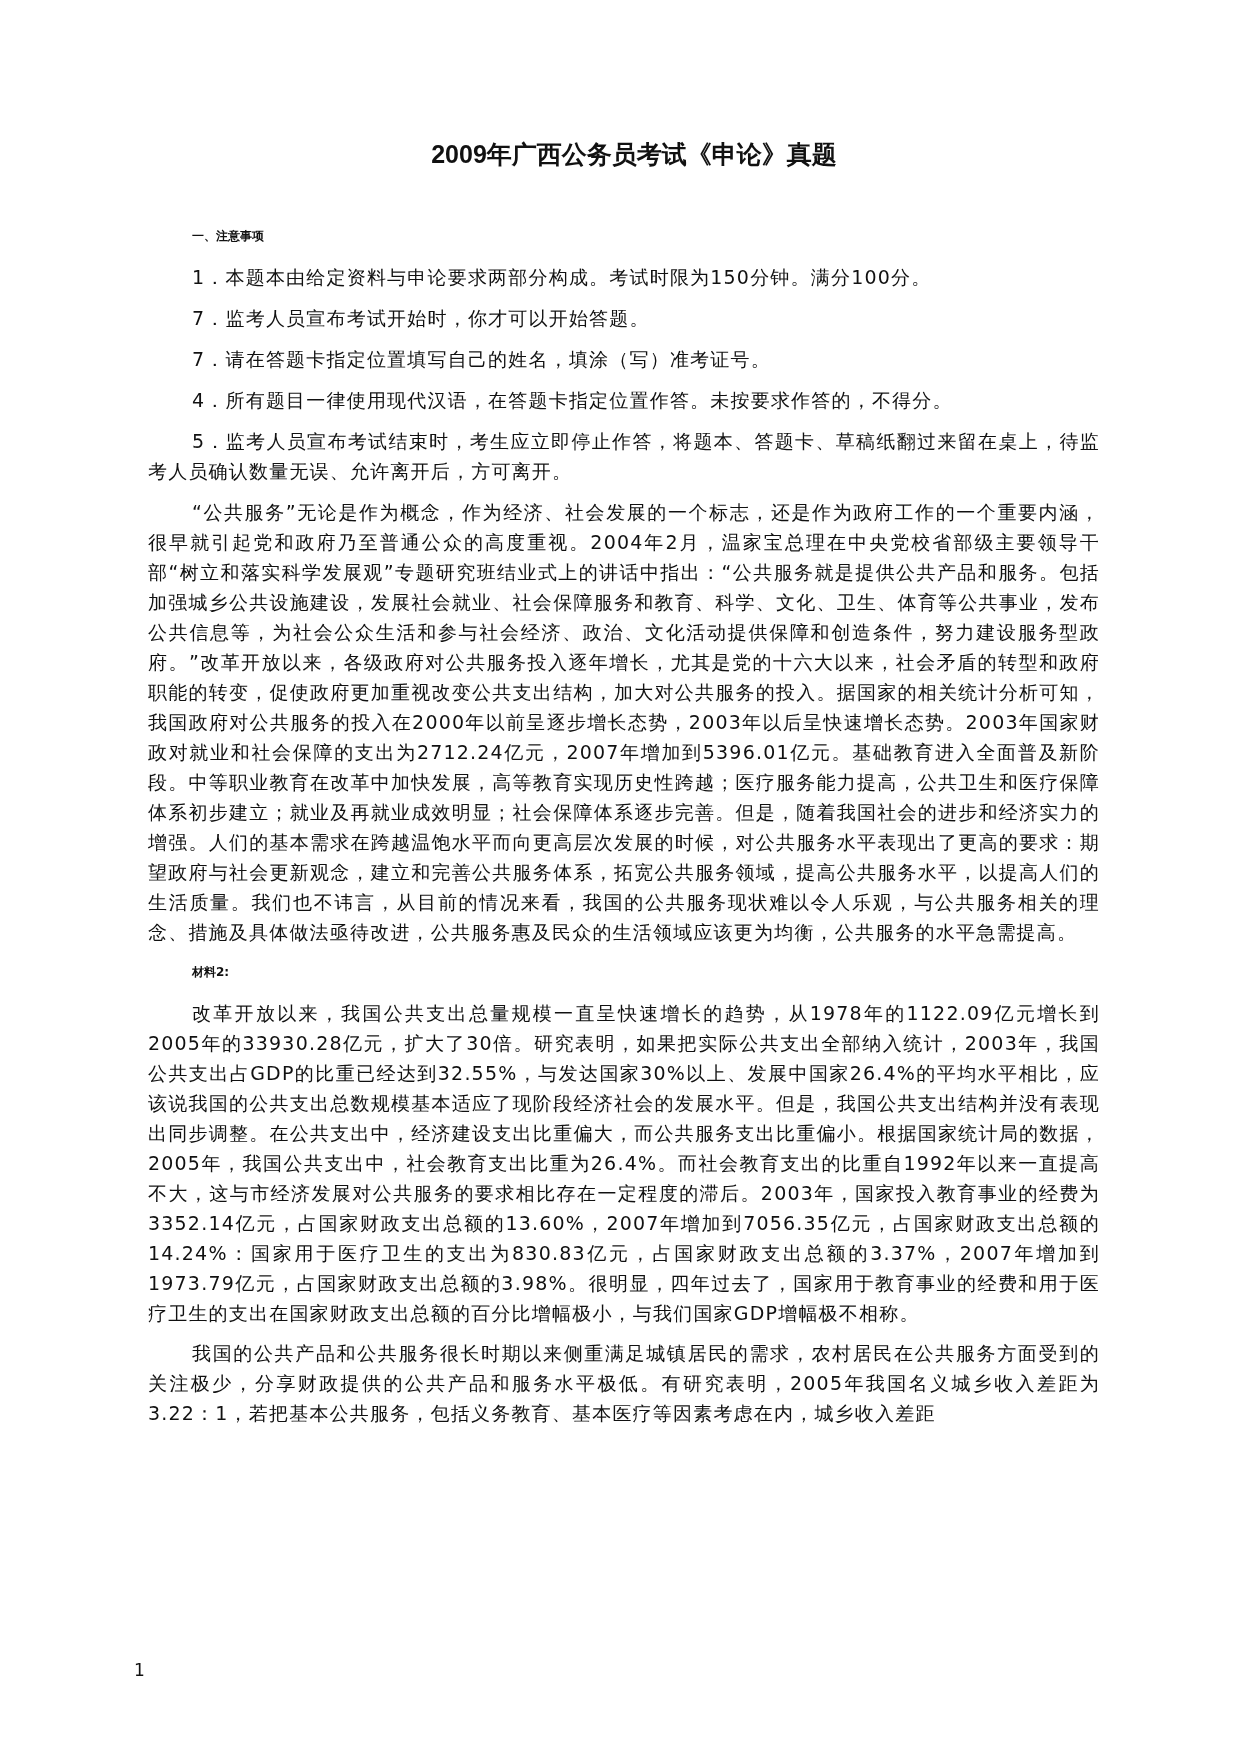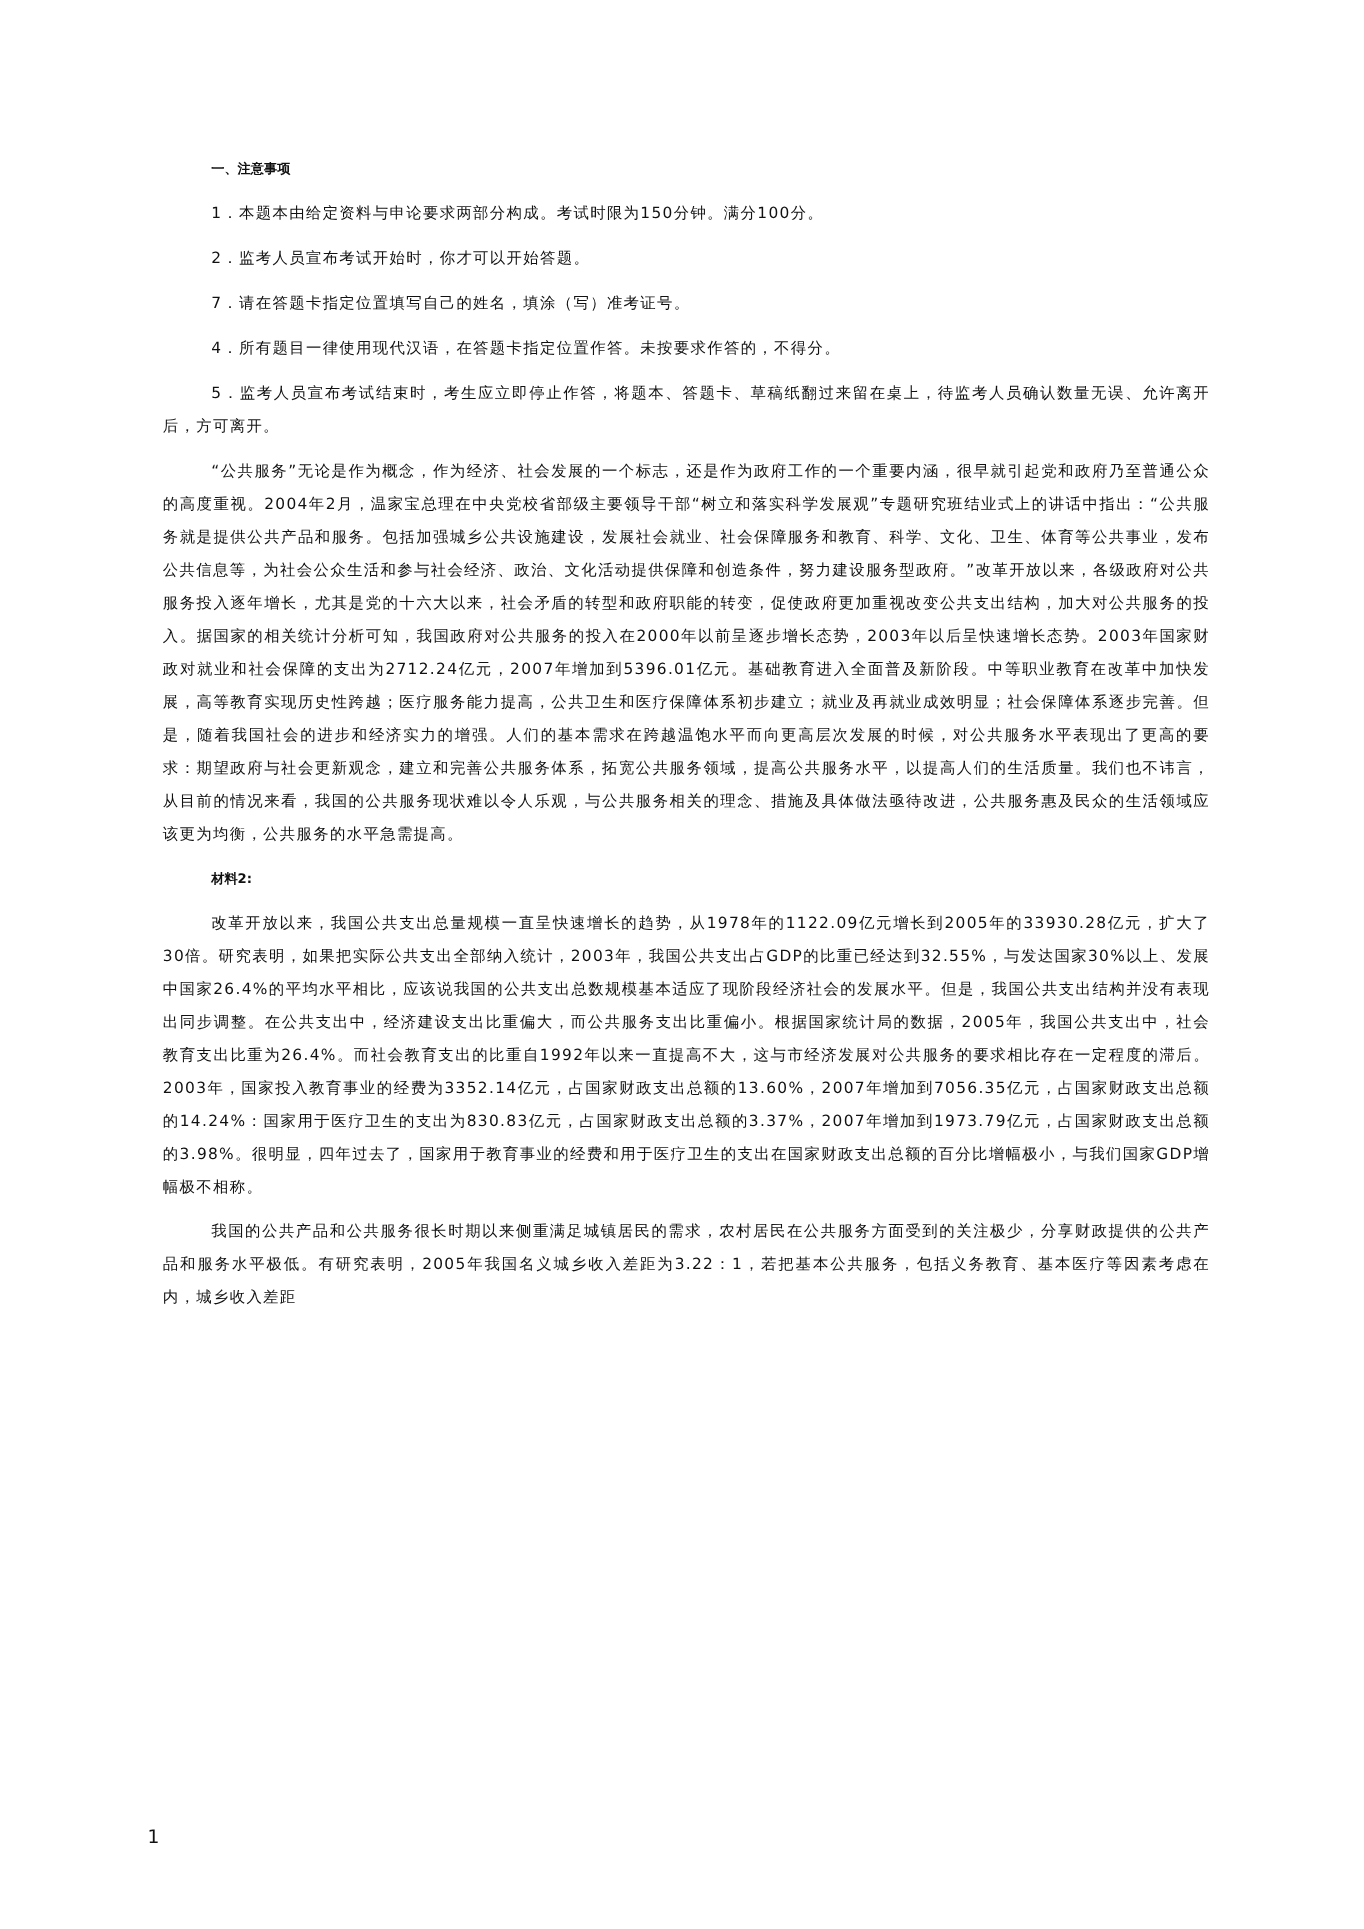--- a/index.html
+++ b/index.html
@@ -8,39 +8,40 @@
   .title {
     text-align: center; font-family: "Liberation Sans", "DejaVu Sans", sans-serif;
     font-weight: bold; font-size: 25px; margin: 0 0 50px 0; padding-left: 20px;
     letter-spacing: 0px;
   }
   .h {
     font-family: "DejaVu Sans", sans-serif; font-weight: bold; font-size: 12px;
     margin: 0; padding-left: 44px; line-height: 30px; height: 30px; margin-bottom: 11px;
   }
   .item, .para {
-    font-family: "DejaVu Sans", sans-serif; font-size: 14px; line-height: 30px;
+    font-family: "DejaVu Sans", sans-serif; font-size: 19px; line-height: 30px;
     margin: 0; text-indent: 44px; text-align: justify; letter-spacing: 1.2px;
   }
   .item { margin-bottom: 11px; }
   .para { margin-bottom: 10px; }
   .pagenum {
     position: absolute; left: 134px; top: 1660px;
     font-family: "DejaVu Sans", sans-serif; font-size: 17px;
   }
 </style>
 </head>
 <body>
 
 <div class="page">
+  <h1 class="title">2009年广西公务员考试《申论》真题</h1>
 
   <div>
     <p class="h">一、注意事项</p>
     <p class="item">1．本题本由给定资料与申论要求两部分构成。考试时限为150分钟。满分100分。</p>
-    <p class="item">2．监考人员宣布考试开始时，你才可以开始答题。</p>
+    <p class="item">7．监考人员宣布考试开始时，你才可以开始答题。</p>
     <p class="item">7．请在答题卡指定位置填写自己的姓名，填涂（写）准考证号。</p>
     <p class="item">4．所有题目一律使用现代汉语，在答题卡指定位置作答。未按要求作答的，不得分。</p>
     <p class="item">5．监考人员宣布考试结束时，考生应立即停止作答，将题本、答题卡、草稿纸翻过来留在桌上，待监考人员确认数量无误、允许离开后，方可离开。</p>
   </div>
 
   <div>
 
     <p class="para">“公共服务”无论是作为概念，作为经济、社会发展的一个标志，还是作为政府工作的一个重要内涵，很早就引起党和政府乃至普通公众的高度重视。2004年2月，温家宝总理在中央党校省部级主要领导干部“树立和落实科学发展观”专题研究班结业式上的讲话中指出：“公共服务就是提供公共产品和服务。包括加强城乡公共设施建设，发展社会就业、社会保障服务和教育、科学、文化、卫生、体育等公共事业，发布公共信息等，为社会公众生活和参与社会经济、政治、文化活动提供保障和创造条件，努力建设服务型政府。”改革开放以来，各级政府对公共服务投入逐年增长，尤其是党的十六大以来，社会矛盾的转型和政府职能的转变，促使政府更加重视改变公共支出结构，加大对公共服务的投入。据国家的相关统计分析可知，我国政府对公共服务的投入在2000年以前呈逐步增长态势，2003年以后呈快速增长态势。2003年国家财政对就业和社会保障的支出为2712.24亿元，2007年增加到5396.01亿元。基础教育进入全面普及新阶段。中等职业教育在改革中加快发展，高等教育实现历史性跨越；医疗服务能力提高，公共卫生和医疗保障体系初步建立；就业及再就业成效明显；社会保障体系逐步完善。但是，随着我国社会的进步和经济实力的增强。人们的基本需求在跨越温饱水平而向更高层次发展的时候，对公共服务水平表现出了更高的要求：期望政府与社会更新观念，建立和完善公共服务体系，拓宽公共服务领域，提高公共服务水平，以提高人们的生活质量。我们也不讳言，从目前的情况来看，我国的公共服务现状难以令人乐观，与公共服务相关的理念、措施及具体做法亟待改进，公共服务惠及民众的生活领域应该更为均衡，公共服务的水平急需提高。</p>
 
     <p class="h">材料2:</p>

